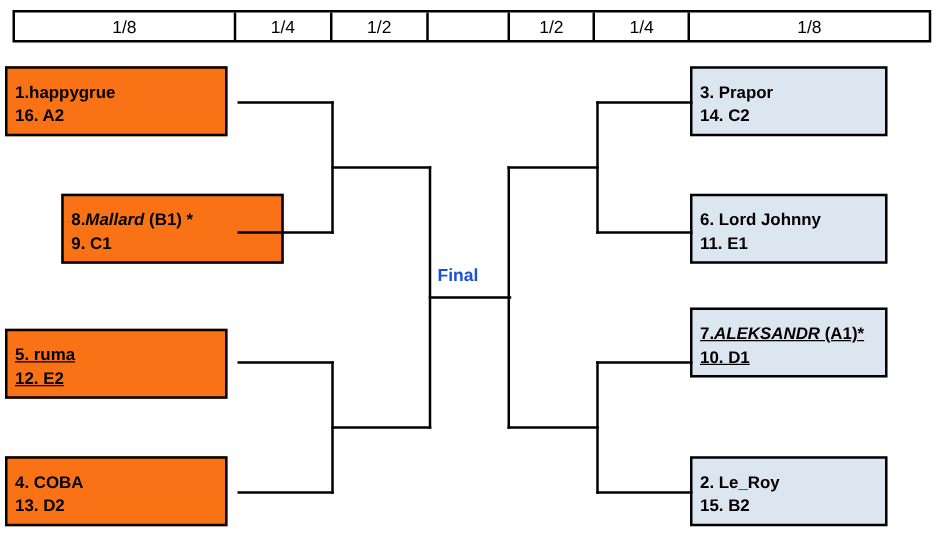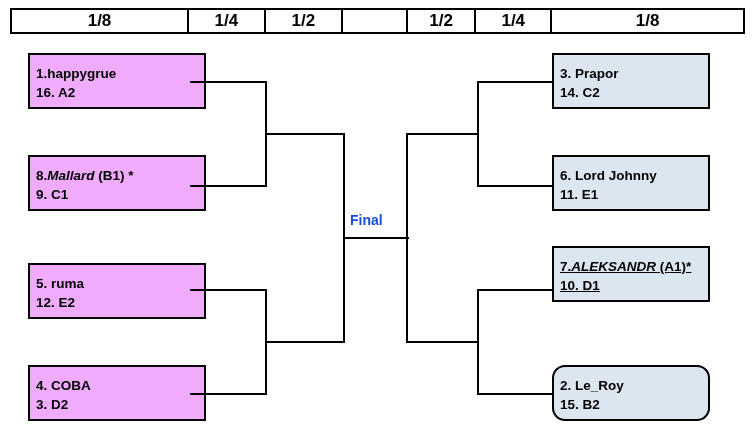--- a/index.html
+++ b/index.html
@@ -28,22 +28,22 @@
     height: 26px;
     display: flex;
     border: 2px solid #000000;
     box-sizing: border-box;
     background: #ffffff;
   }
   .round-cell {
     display: flex;
     align-items: center;
     justify-content: center;
-    font-size: 17px;
-    font-weight: bold;
+    font-size: 14px;
+    font-weight: normal;
     color: #000000;
     border-right: 2px solid #000000;
     box-sizing: border-box;
     height: 100%;
   }
   .round-cell:last-child {
     border-right: none;
   }
 
   
@@ -53,22 +53,22 @@
     height: 56px;
     border: 2px solid #000000;
     box-sizing: border-box;
     padding: 5px 0 0 6px;
     display: flex;
     flex-direction: column;
     justify-content: center;
     gap: 5px;
   }
   .match-box.side-left {
-    background: #f0abfc;
-    left: 28px;
+    background: #f97316;
+    left: 4px;
   }
   .match-box.side-right {
     background: #dce6f1;
     left: 552px;
     width: 158px;
   }
   .slot {
     font-size: 13.5px;
     font-weight: bold;
     color: #000000;
@@ -119,44 +119,44 @@
 
   <div class="match-box side-left" style="top:53px;">
     <div class="slot">
       <span>1.</span><span class="player-italic-host"><span>happygrue</span></span><span></span>
     </div>
     <div class="slot">
       <span>16. A2</span>
     </div>
   </div>
 
-  <div class="match-box side-left" style="top:155px;">
+  <div class="match-box side-left" style="top:155px;margin-left:45px;">
     <div class="slot">
       <span>8.</span><span class="player-italic"><span>Mallard</span></span><span> (B1) *</span>
     </div>
     <div class="slot">
       <span>9.  C1</span>
     </div>
   </div>
 
-  <div class="match-box side-left" style="top:263px;">
+  <div class="match-box side-left" style="top:263px;text-decoration:underline;">
     <div class="slot">
       <span>5. ruma</span>
     </div>
     <div class="slot">
       <span>12. E2</span>
     </div>
   </div>
 
   <div class="match-box side-left" style="top:365px;">
     <div class="slot">
       <span>4. COBA</span>
     </div>
     <div class="slot">
-      <span>3. D2</span>
+      <span>13. D2</span>
     </div>
   </div>
 
   <div class="match-box side-right" style="top:53px;">
     <div class="slot">
       <span>3. Prapor</span>
     </div>
     <div class="slot">
       <span>14. C2</span>
     </div>
@@ -173,21 +173,21 @@
 
   <div class="match-box side-right" style="top:246px;text-decoration:underline;">
     <div class="slot">
       <span>7.</span><span class="player-italic"><span>ALEKSANDR</span></span><span> (A1)*</span>
     </div>
     <div class="slot">
       <span>10. D1</span>
     </div>
   </div>
 
-  <div class="match-box side-right" style="top:365px;border-radius:13px;">
+  <div class="match-box side-right" style="top:365px;">
     <div class="slot">
       <span>2. Le_Roy</span>
     </div>
     <div class="slot">
       <span>15. B2</span>
     </div>
   </div>
 
   <div class="line-h" style="left:190px; top:81px;  width:77px;"></div>
   <div class="line-h" style="left:190px; top:185px; width:77px;"></div>

